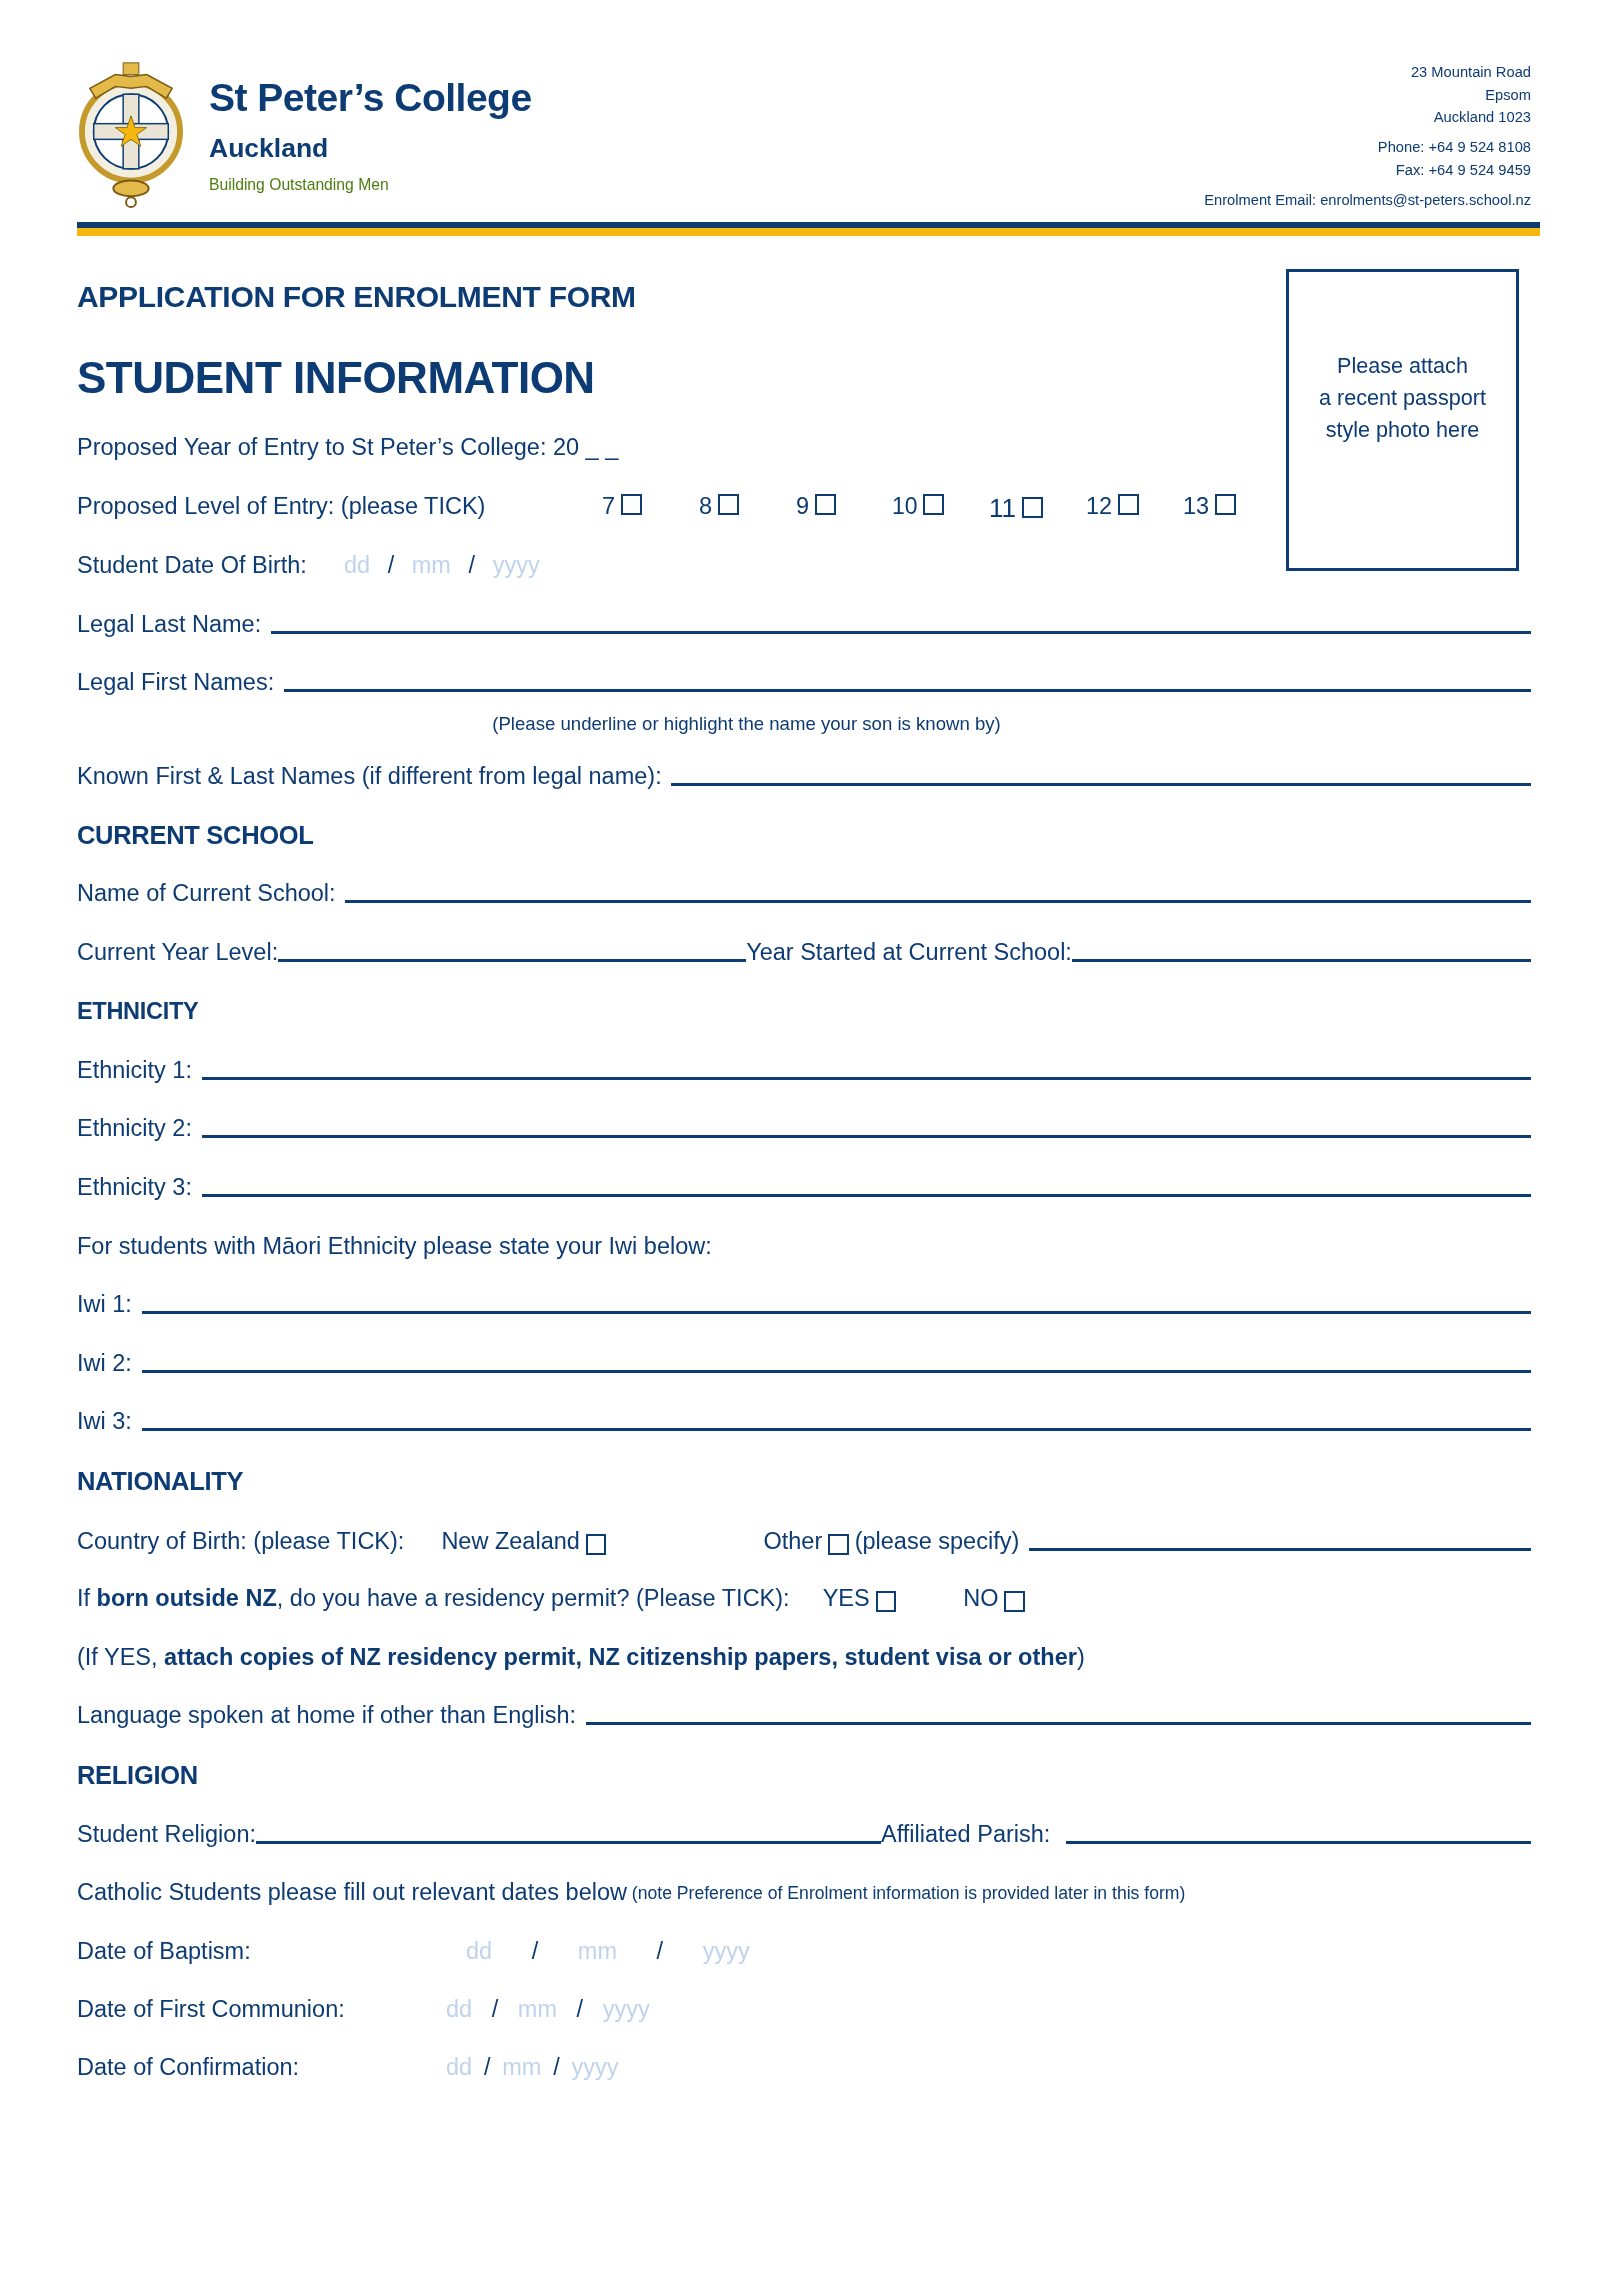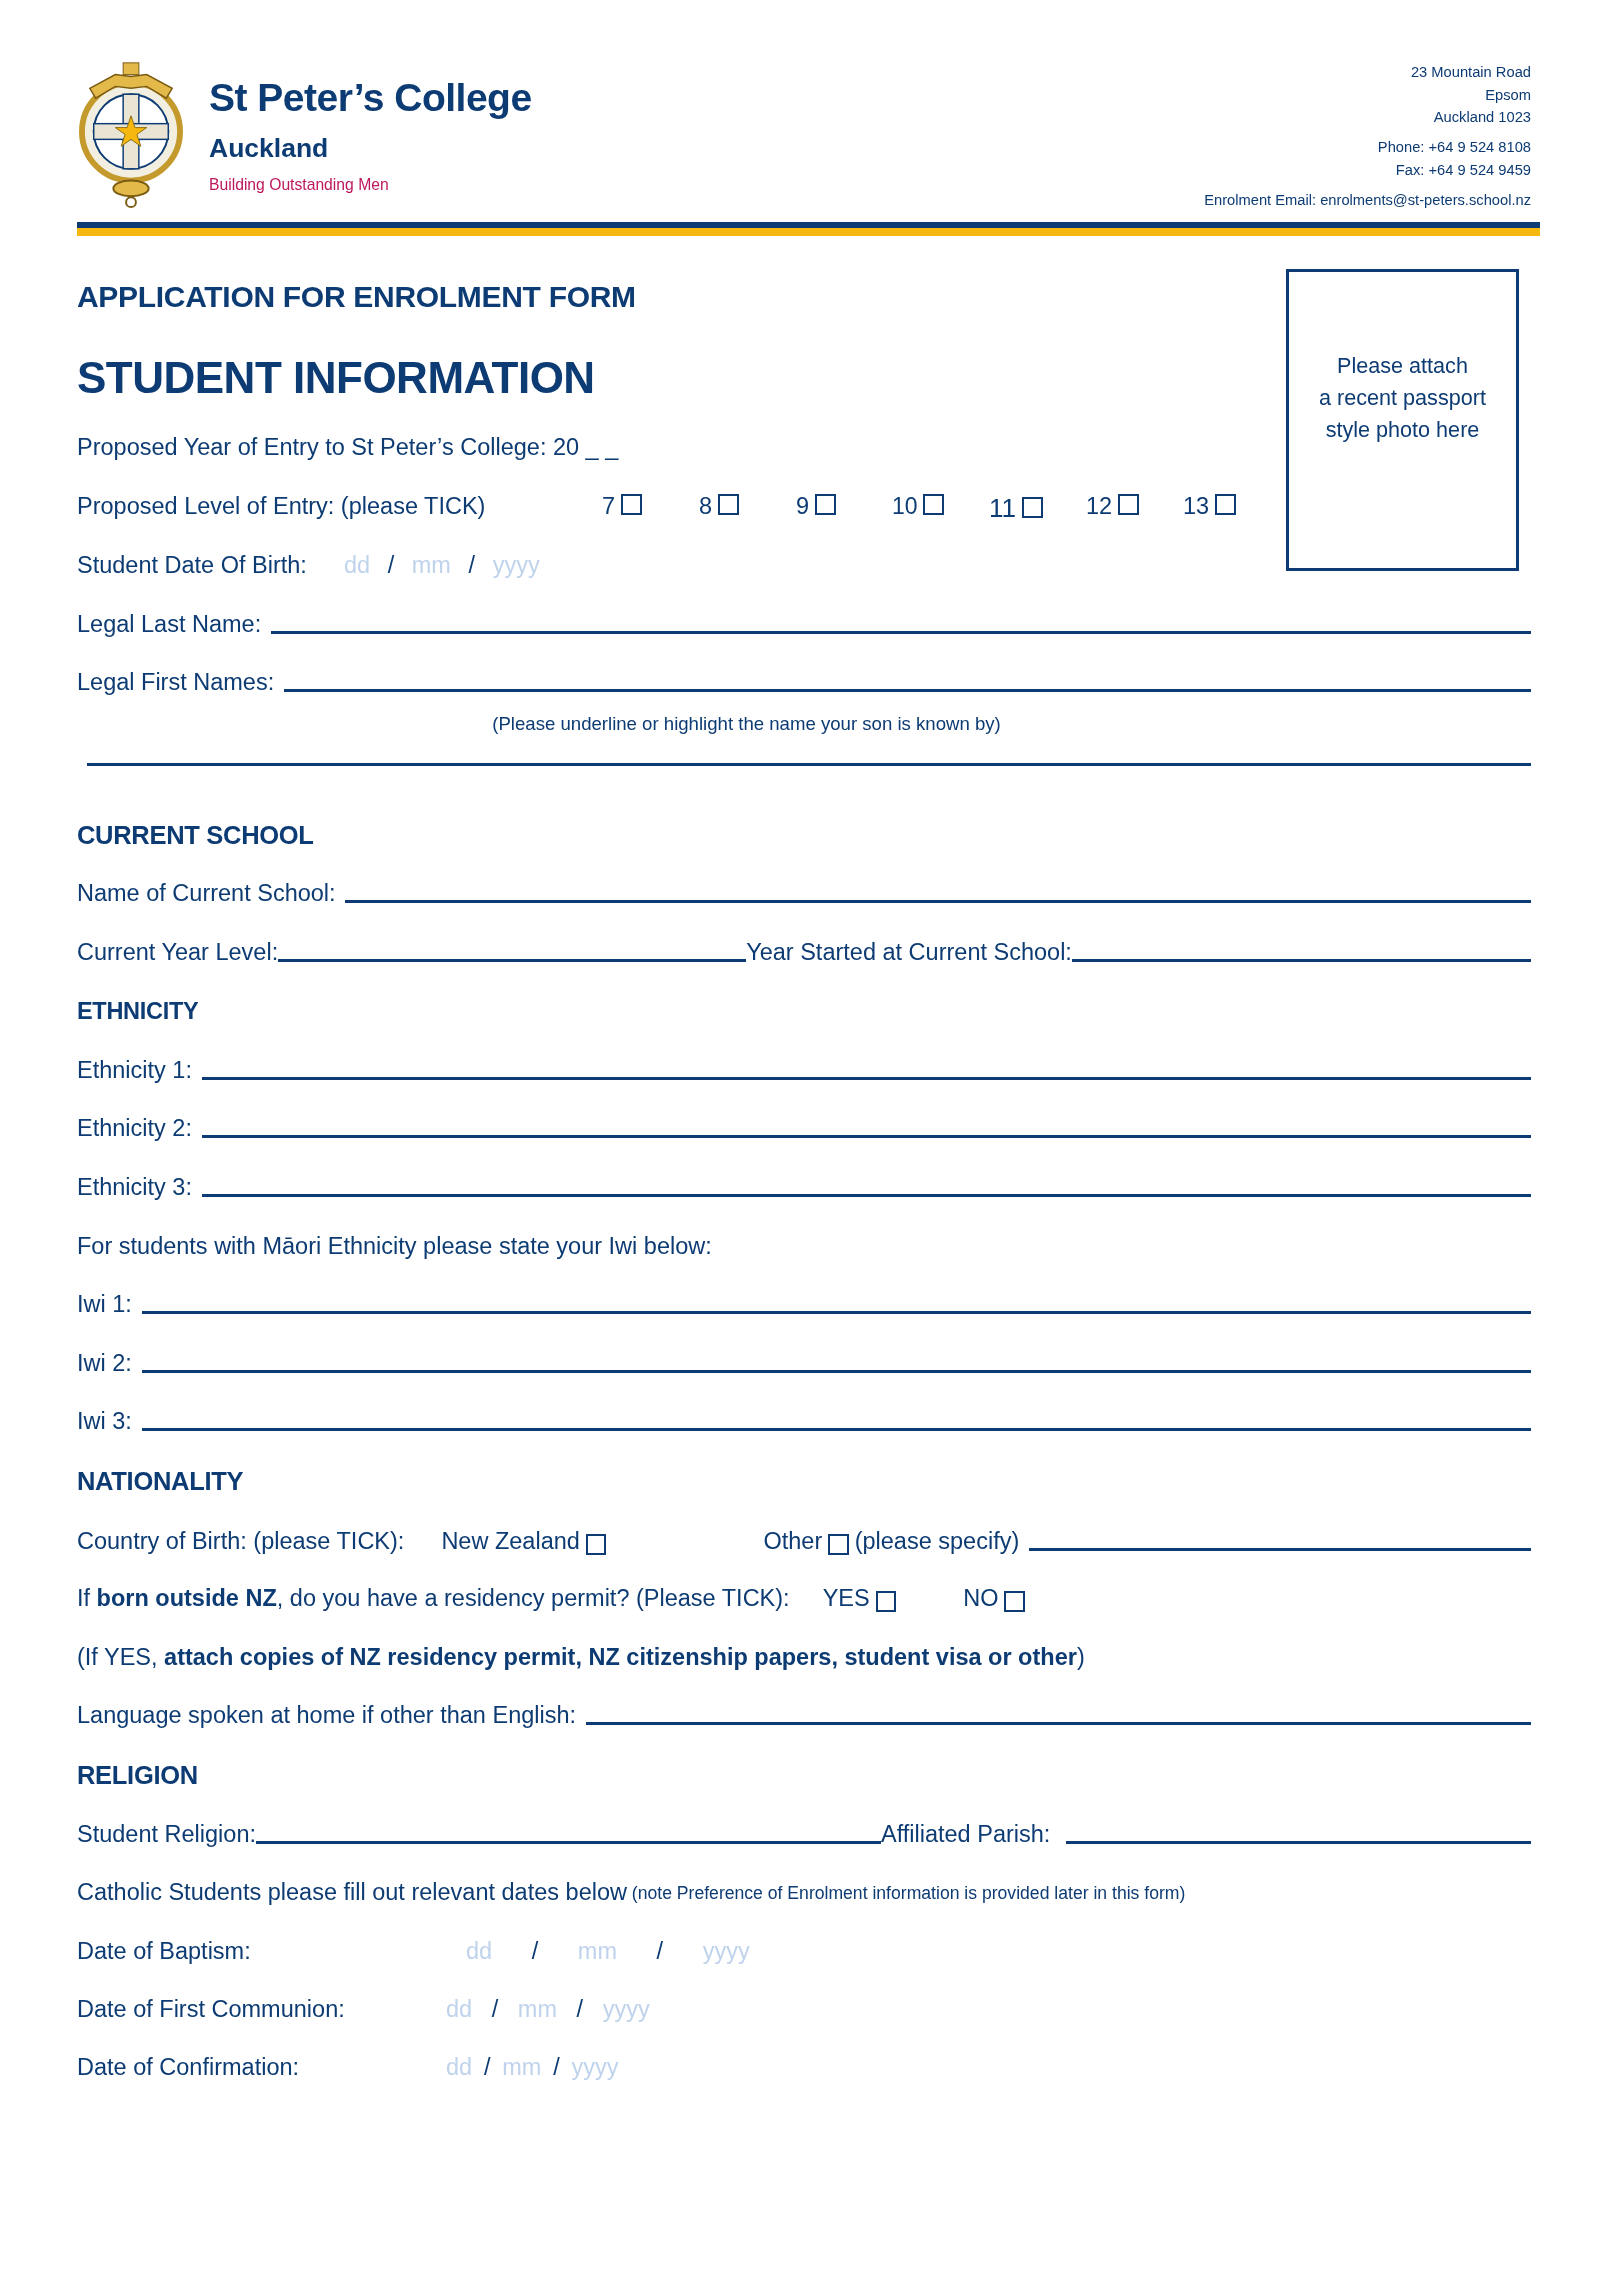--- a/index.html
+++ b/index.html
@@ -2,21 +2,21 @@
 <html><head>
 <meta charset="utf-8">
 <style>
   html, body { margin:0; padding:0; background:#ffffff; }
   body { width:1621px; height:2293px; position:relative; overflow:hidden;
          font-family:"Liberation Sans", sans-serif; color:#0d3b73; }
   .abs { position:absolute; }
   .logo { left:76px; top:55px; width:110px; height:155px; }
   .brand-name { left:209px; top:76px; font-size:39px; font-weight:bold; color:#0d3b73; letter-spacing:-0.5px; }
   .brand-city { left:209px; top:133px; font-size:26.5px; font-weight:bold; color:#0d3b73; }
-  .brand-tag { left:209px; top:176px; font-size:15.7px; color:#be185d; }
+  .brand-tag { left:209px; top:176px; font-size:15.7px; color:#4d7c0f; }
   .contact { right:90px; top:61px; text-align:right; font-size:14.7px; color:#0d3b73; line-height:22.5px; }
   .contact .gap { height:7.8px; }
   .bar-navy { left:77px; top:222px; width:1463px; height:6.9px; background:#0d3b73; }
   .bar-gold { left:77px; top:228px; width:1463px; height:7.8px; background:#f6b80e; }
 
   .h-form { left:77px; top:280px; font-size:30px; font-weight:bold; color:#0d3b73; letter-spacing:-0.3px; }
   .h-student { left:77px; top:353px; font-size:44px; font-weight:bold; color:#0d3b73; letter-spacing:-0.5px; }
   .h-section { font-size:25.5px; font-weight:bold; color:#0d3b73; letter-spacing:-0.3px; }
 
   .photo-box { left:1286px; top:269px; width:227px; height:296px; border:3.9px solid #0d3b73; }
@@ -104,20 +104,21 @@
   <span class="fill-line"></span>
 </div>
 
 <div class="row" style="top:669px; width:1454px;">
   <span>Legal First Names:</span>
   <span class="fill-line"></span>
 </div>
 <div class="hint" style="top:713px; left:-64px;">(Please underline or highlight the name your son is known by)</div>
 
 <div class="row" style="top:763px; width:1454px;">
+  <span>Known First &amp; Last Names (if different from legal name):</span>
   <span class="fill-line"></span>
 </div>
 
 <div class="abs h-section" style="left:77px; top:821px;">CURRENT SCHOOL</div>
 
 <div class="row" style="top:880px; width:1454px;">
   <span>Name of Current School:</span>
   <span class="fill-line"></span>
 </div>
 

